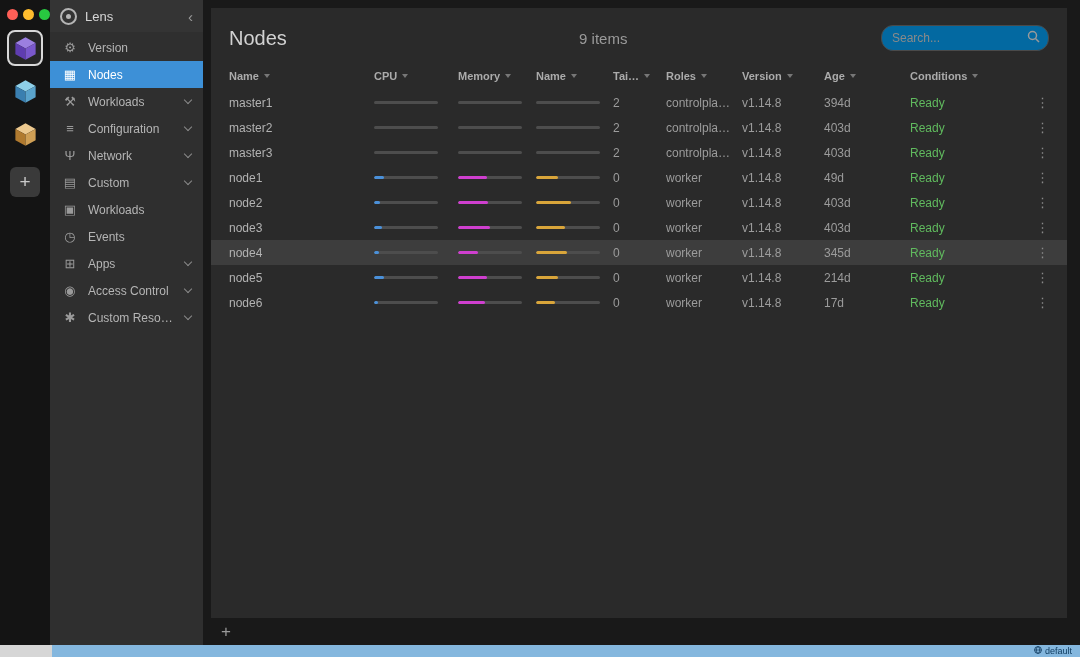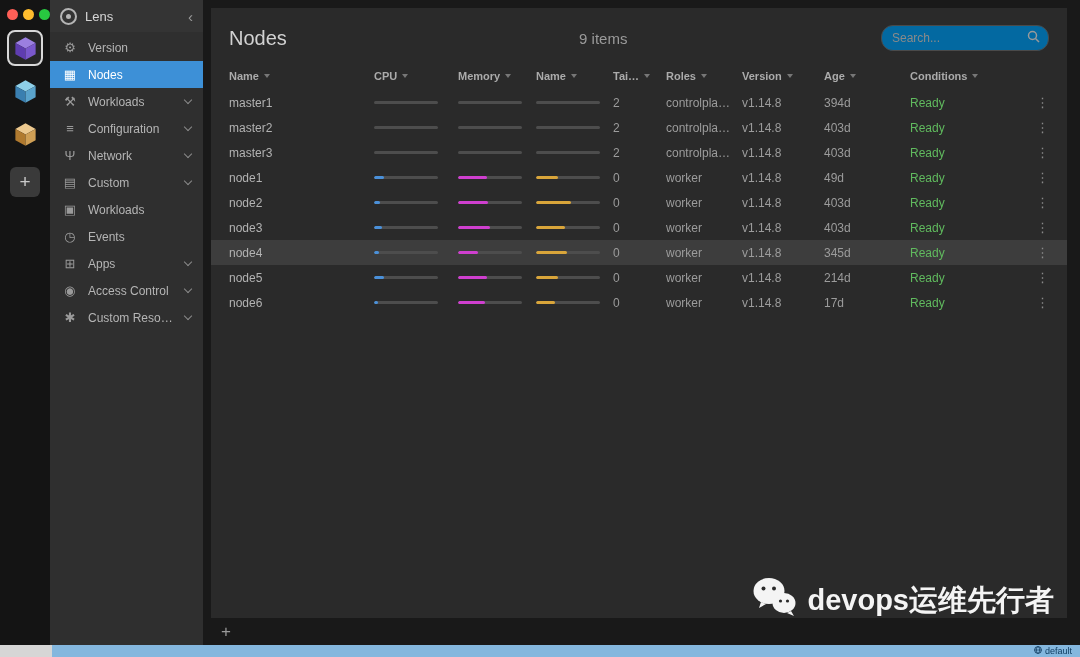--- a/index.html
+++ b/index.html
@@ -458,28 +458,13 @@
         <svg width="8" height="8" viewBox="0 0 8 8">
             <circle cx="4" cy="4" r="3.4" fill="none" stroke="#0e3a5e" stroke-width="0.9"></circle>
             <ellipse cx="4" cy="4" rx="1.6" ry="3.4" fill="none" stroke="#0e3a5e" stroke-width="0.7"></ellipse>
             <line x1="0.6" y1="4" x2="7.4" y2="4" stroke="#0e3a5e" stroke-width="0.7"></line>
           </svg>
       </span>
       <span>default</span>
     </div>
   </div>
 
-  <div class="watermark">
-    <span>
-      <svg width="46" height="42" viewBox="0 0 46 42">
-        <ellipse cx="18" cy="15" rx="15.5" ry="13" fill="#ffffff"></ellipse>
-        <path d="M10 26 L8 32 L15 28 Z" fill="#ffffff"></path>
-        <circle cx="12.5" cy="12.5" r="2" fill="#2b2b2b"></circle>
-        <circle cx="23" cy="12.5" r="2" fill="#2b2b2b"></circle>
-        <ellipse cx="33" cy="27" rx="11.5" ry="10" fill="#ffffff"></ellipse>
-        <path d="M40 35 L43 40 L36 37 Z" fill="#ffffff"></path>
-        <circle cx="29.5" cy="25" r="1.6" fill="#2b2b2b"></circle>
-        <circle cx="36.5" cy="25" r="1.6" fill="#2b2b2b"></circle>
-      </svg>
-    </span>
-    <span>devops运维先行者</span>
-  </div>
 </div>
 
 </body></html>

